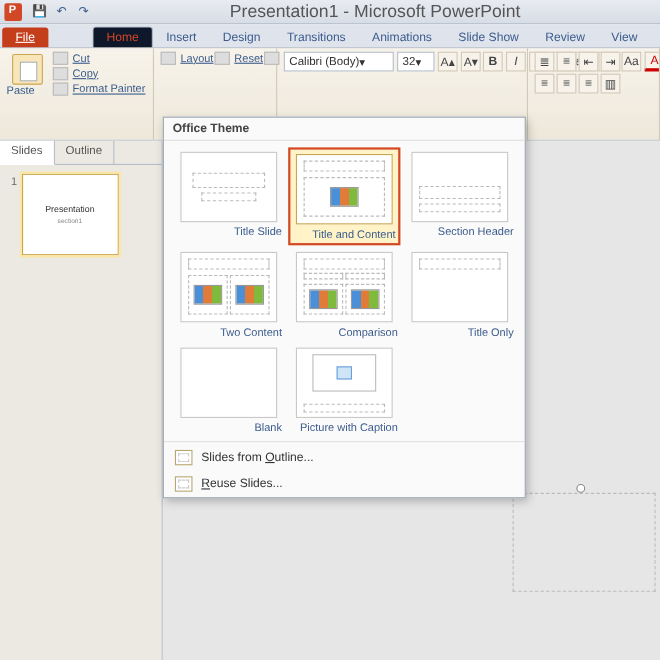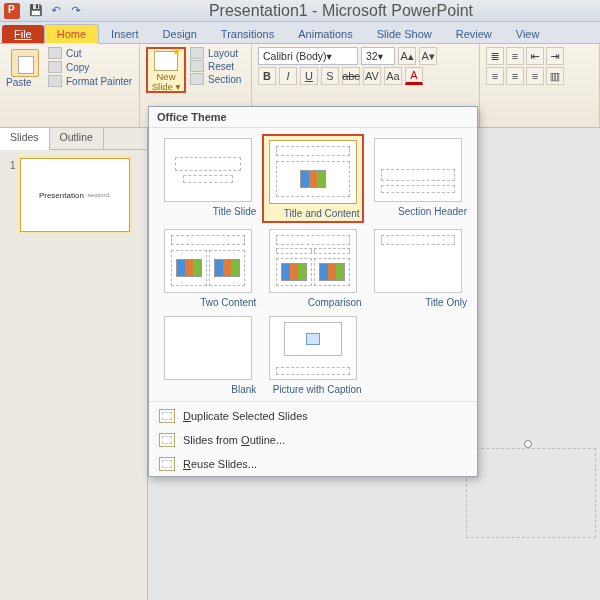--- a/index.html
+++ b/index.html
@@ -9,62 +9,62 @@
 .qat { height: 22px; background: linear-gradient(#e8ebf0,#d7dde6); display: flex; align-items: center; padding: 0 4px; border-bottom: 1px solid #b6bdc8; }
 .qat .ppt-icon { width: 16px; height: 16px; background: #d24726; border-radius: 2px; margin-right: 6px; position: relative; }
 .qat .ppt-icon::after { content: "P"; color: #fff; font-weight: bold; font-size: 10px; position: absolute; top: 1px; left: 4px; }
 .qat .qbtn { width: 20px; height: 18px; display: flex; align-items: center; justify-content: center; color: #3b5b8c; }
 .qat .title { flex: 1; text-align: center; color: #555; font-size: 16px; }
 
 
 .tabs { height: 22px; background: #dfe4ec; display: flex; align-items: flex-end; border-bottom: 1px solid #b6bdc8; }
 .tab { padding: 3px 12px 3px; color: #3b5b8c; cursor: default; font-size: 11px; }
 .tab.file { background: #c43e1c; color: #fff; border-top-left-radius: 3px; border-top-right-radius: 3px; margin-left: 2px; text-decoration: underline; }
-.tab.active { background: #fde047; border: 1px solid #b6bdc8; border-bottom: 1px solid #f6f1e8; margin-bottom: -1px; border-top-left-radius: 3px; border-top-right-radius: 3px; color: #d24726; }
+.tab.active { background: #0f172a; border: 1px solid #b6bdc8; border-bottom: 1px solid #f6f1e8; margin-bottom: -1px; border-top-left-radius: 3px; border-top-right-radius: 3px; color: #d24726; margin-left: 40px; }
 
 
 .ribbon { height: 84px; background: linear-gradient(#f7f3ea,#eee8db); border-bottom: 1px solid #b6bdc8; display: flex; }
 .group { border-right: 1px solid #d0c8b8; padding: 3px 6px 1px; display: flex; flex-direction: column; }
 .group-label { text-align: center; font-size: 10px; color: #6a6a6a; margin-top: auto; padding-bottom: 1px; }
 .clipboard-top { display: flex; }
 .paste { width: 38px; text-align: left; }
 .paste .icn { width: 28px; height: 28px; margin: 2px auto 0; background: #f9e6b8; border: 1px solid #caa552; border-radius: 2px; position: relative; }
 .paste .icn::after { content: ""; position: absolute; top: 6px; left: 6px; width: 14px; height: 16px; background: #fff; border: 1px solid #aaa; }
 .paste-txt { font-size: 10px; color: #3b5b8c; }
 .mini { display: flex; flex-direction: column; gap: 2px; margin-left: 4px; }
-.mini-row { display: flex; align-items: center; gap: 4px; font-size: 10px; color: #3b5b8c; white-space: nowrap; }
+.mini-row { display: flex; align-items: center; gap: 4px; font-size: 10px; color: #3b5b8c; white-space: nowrap; text-decoration: underline; }
 .mini-row .mi { width: 14px; height: 12px; background: #ddd; border: 1px solid #bbb; }
 
 
 .newslide { width: 40px; text-align: center; border: 2px solid #d24726; background: #fff3c7; margin-right: 4px; padding-top: 2px; }
 .newslide .icn { width: 24px; height: 20px; margin: 0 auto; background: #fff; border: 1px solid #b7a86f; position: relative; }
 .newslide .icn::after { content: "★"; color: #f5b400; position: absolute; top: -6px; right: -4px; font-size: 10px; }
 .newslide-txt { font-size: 9.5px; color: #8a6d1a; line-height: 1; margin-top: 1px; }
 .slides-group-mid { display: flex; }
-.slides-opts { display: flex; flex-direction: column; gap: 1px; }
-
-
-.fontctl { display: flex; flex-direction: column; gap: 2px; }
+.slides-opts { display: flex; flex-direction: row; gap: 1px; }
+
+
+.fontctl { display: flex; flex-direction: row; gap: 2px; }
 .fontrow { display: flex; gap: 3px; align-items: center; }
 .combo { height: 18px; border: 1px solid #b6bdc8; background: #fff; font-size: 10.5px; padding: 1px 4px; display: flex; align-items: center; }
 .sq { width: 18px; height: 18px; border: 1px solid #d0c8b8; display: flex; align-items: center; justify-content: center; font-size: 11px; color: #444; background: #f7f3ea; }
 .sq.b { font-weight: bold; } .sq.i { font-style: italic; } .sq.u { text-decoration: underline; }
 
 
 .paragrp .prow { display: flex; gap: 2px; margin-bottom: 2px; }
 
 
 .workspace { position: absolute; top: 128px; left: 0; right: 0; bottom: 0; display: flex; background: #e6e6e6; }
 .leftpane { width: 148px; background: #ece9e2; border-right: 1px solid #b6bdc8; }
 .lp-tabs { display: flex; height: 22px; border-bottom: 1px solid #b6bdc8; }
 .lp-tab { padding: 3px 10px; font-size: 10.5px; color: #555; border-right: 1px solid #b6bdc8; }
 .lp-tab.active { background: #fff; border-bottom: 1px solid #fff; margin-bottom: -1px; }
 .thumb { margin: 8px 10px; }
 .thumb-num { font-size: 10px; color: #666; float: left; margin-right: 4px; margin-top: 2px; }
-.thumb-box { width: 110px; height: 74px; background: #fff; border: 1px solid #caa552; outline: 2px solid #fbe6a3; display: flex; flex-direction: row; align-items: center; justify-content: center; gap: 4px; }
+.thumb-box { width: 88px; height: 74px; background: #fff; border: 1px solid #caa552; outline: 2px solid #fbe6a3; display: flex; flex-direction: column; align-items: center; justify-content: center; gap: 4px; }
 .thumb-title { font-size: 8px; color: #333; }
 .thumb-sub { font-size: 6px; color: #888; }
 .canvas { flex: 1; position: relative; background: #e6e6e6; }
 
 
 .dropdown { position: absolute; top: 106px; left: 148px; width: 330px; background: #fafafa; border: 1px solid #9aa3b0; box-shadow: 2px 3px 8px rgba(0,0,0,.25); z-index: 50; }
 .dd-head { padding: 4px 8px; font-weight: bold; font-size: 11px; color: #444; border-bottom: 1px solid #e0e0e0; }
 .gallery { display: grid; grid-template-columns: repeat(3, 1fr); padding: 6px 8px 2px; gap: 2px 4px; }
 .gitem { text-align: right; padding: 4px 2px 2px; cursor: default; }
 .gitem .gthumb { width: 88px; height: 64px; margin: 0 auto 4px; background: #fff; border: 1px solid #c8c8c8; position: relative; }
@@ -132,24 +132,20 @@
         <div class="mini-row">
             <div class="mi"></div>
             <span>Format Painter</span>
           </div>
       </div>
     </div>
   </div>
 
   <div class="group" style="width:112px">
     <div class="slides-group-mid">
-      <div class="newslide">
-        <div class="icn"></div>
-        <div class="newslide-txt"><span>New Slide</span> ▾</div>
-      </div>
       <div class="slides-opts">
         <div class="mini-row">
             <div class="mi"></div>
             <span>Layout</span>
           </div>
         <div class="mini-row">
             <div class="mi"></div>
             <span>Reset</span>
           </div>
         <div class="mini-row">
@@ -296,23 +292,19 @@
           </div>
         <div class="ph cap"></div>
       </div>
       <div class="glabel">Picture with Caption</div>
     </div>
 
   </div>
   <div class="dd-sep"></div>
   <div class="dd-cmd">
     <div class="ci"></div>
-    <span><span class="underline-key">D</span><span id="dup-rest">uplicate Selected Slides</span></span>
-  </div>
-  <div class="dd-cmd">
-    <div class="ci"></div>
     <span>Slides from <span class="underline-key">O</span>utline...</span>
   </div>
   <div class="dd-cmd">
     <div class="ci"></div>
     <span><span class="underline-key">R</span>euse Slides...</span>
   </div>
 </div>
 
 </body></html>

